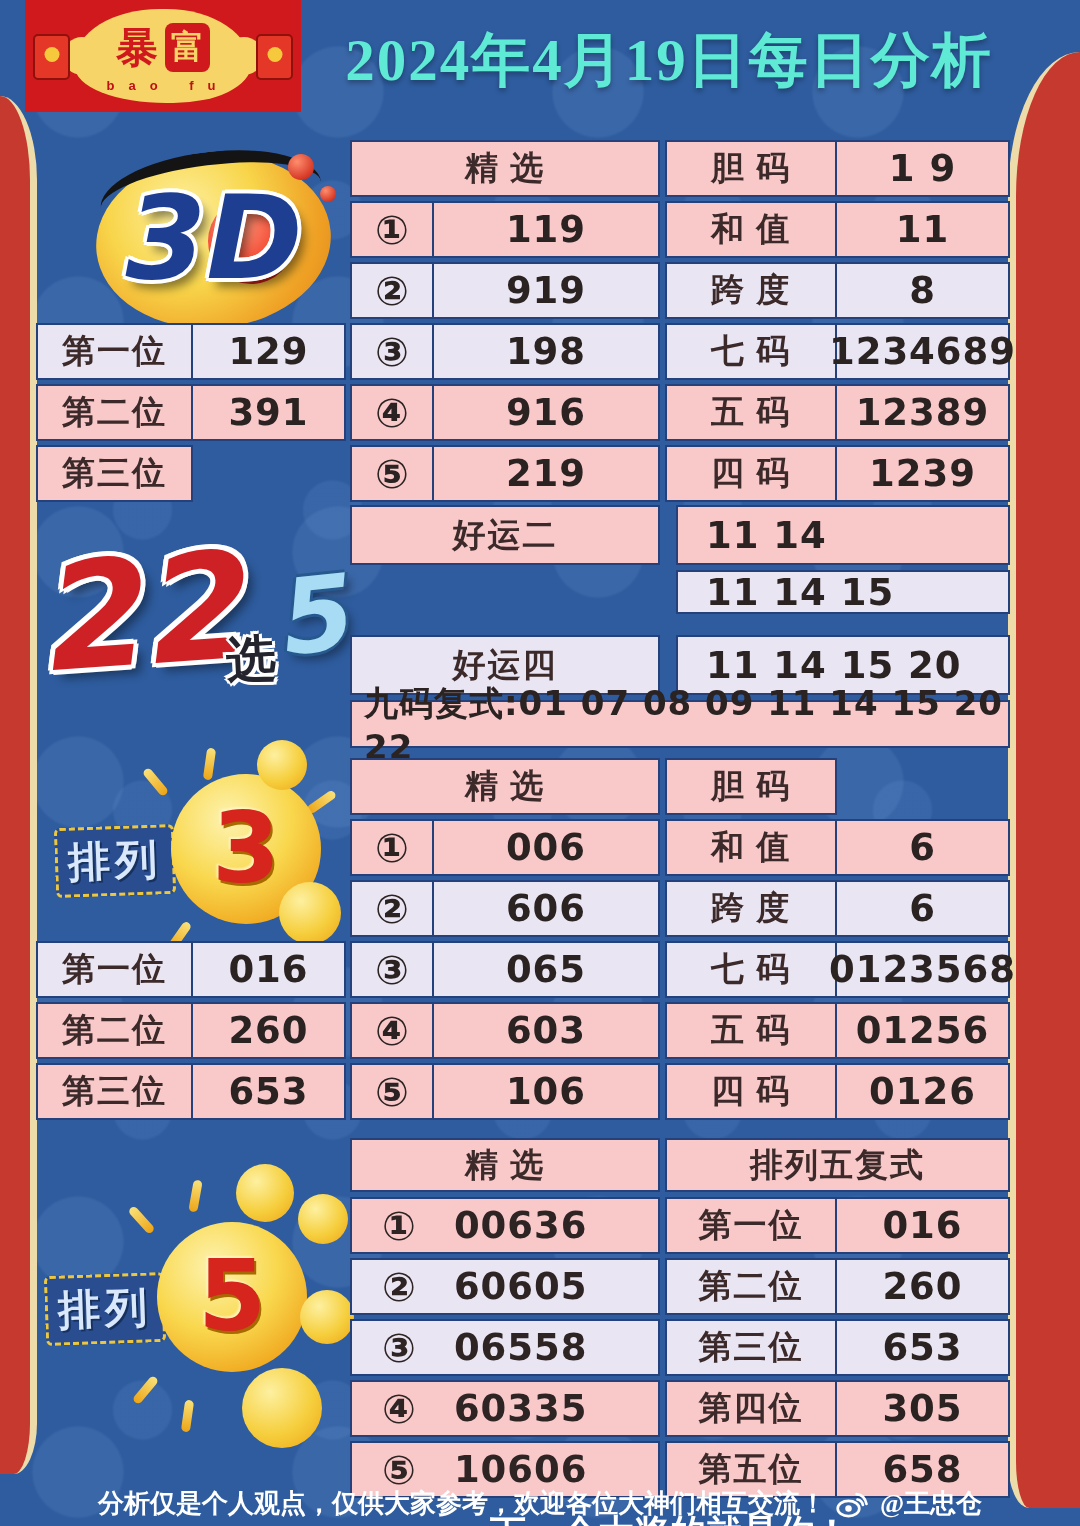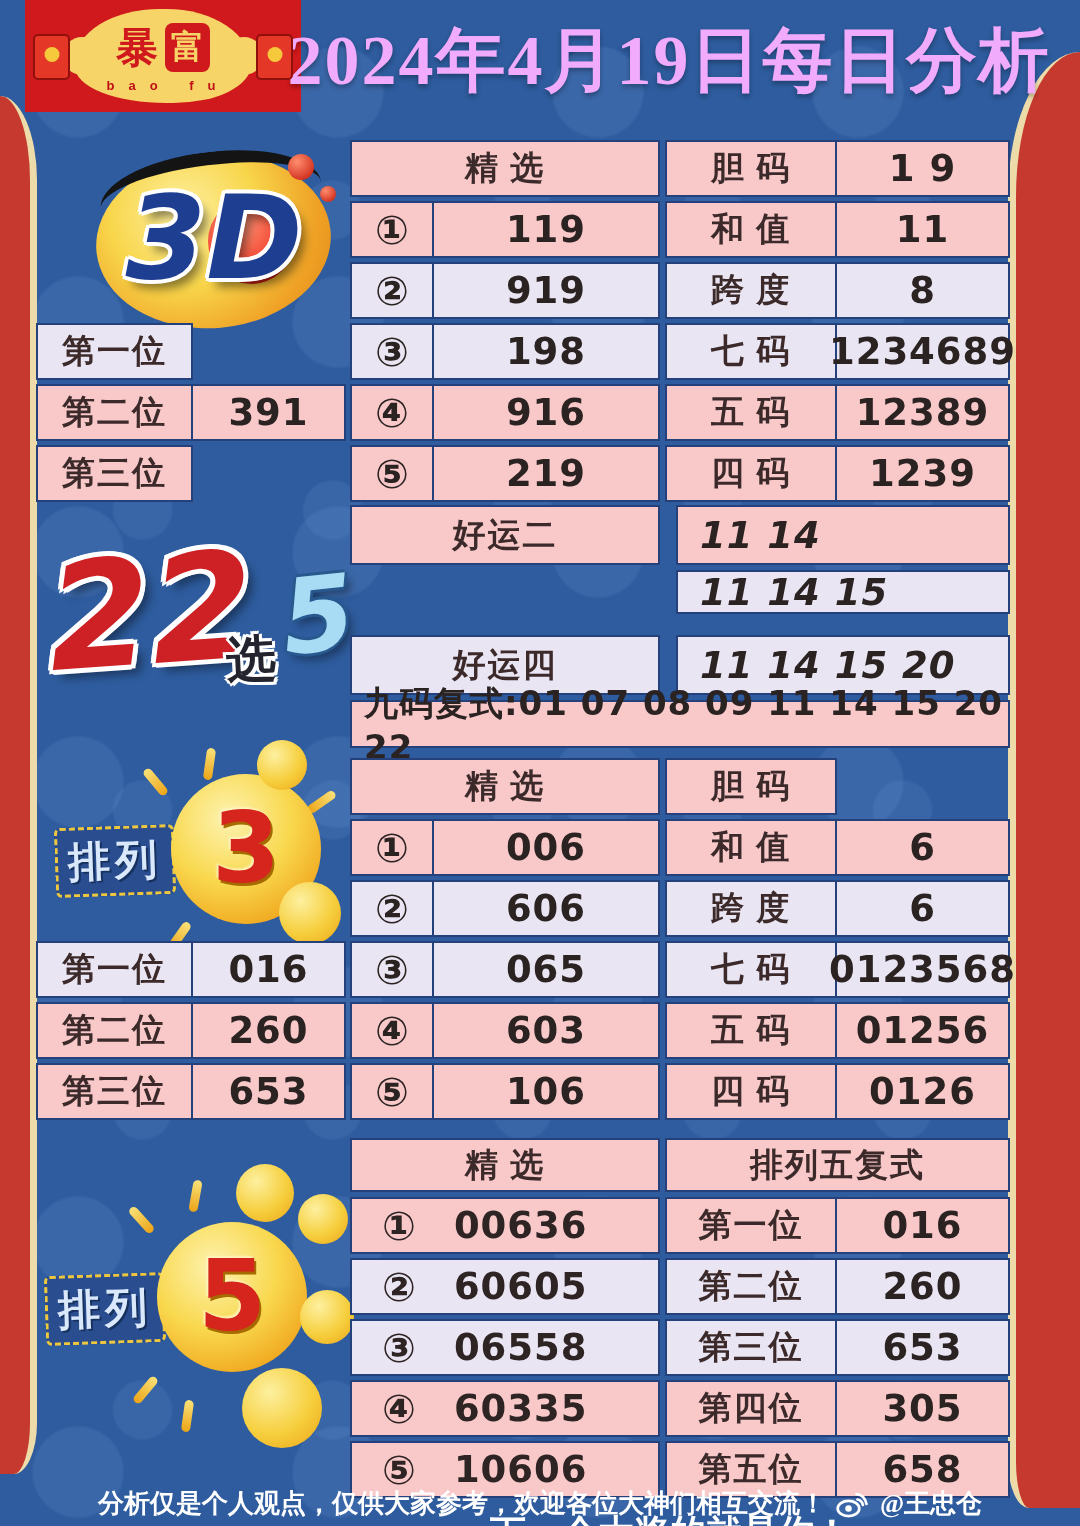--- a/index.html
+++ b/index.html
@@ -27,30 +27,30 @@
   .br-bao{font-size:42px;font-weight:900;color:#d0191c;font-family:"Liberation Serif",serif;}
   .br-fu{font-size:33px;font-weight:900;color:#f6d468;background:#d0191c;border-radius:8px;
         padding:2px 6px;font-family:"Liberation Serif",serif;}
   .br-pin{font-size:13px;color:#c01016;font-weight:700;letter-spacing:14px;margin-top:2px;text-indent:10px;z-index:2}
   .env{position:absolute;top:34px;width:33px;height:42px;background:#e43727;border:2px solid #90100c;border-radius:5px;z-index:1}
   .env::after{content:"";position:absolute;left:50%;top:11px;transform:translateX(-50%);
         width:15px;height:15px;border-radius:50%;background:#f6c93d;}
   .envL{left:8px}.envR{right:8px}
   
   .title{position:absolute;left:298px;right:40px;top:14px;height:94px;display:flex;align-items:center;
-        justify-content:center;color:#f0abfc;font-size:70px;font-weight:700;letter-spacing:2px;
+        justify-content:center;color:#5eead4;font-size:59px;font-weight:700;letter-spacing:2px;
         font-family:"Liberation Serif",serif;text-shadow:0 3px 5px rgba(0,0,0,.3);white-space:nowrap;}
   
   .c{position:absolute;box-sizing:border-box;border:2px solid #24417b;display:flex;align-items:center;
         justify-content:center;color:#2f2424;font-weight:700;}
   .p{background:#f9c9ca}.l{background:#e9e5f3}
   .lbl{font-size:33px;letter-spacing:2px;color:#3c2a2a;font-family:"Liberation Serif",serif;}
   .val{font-size:37px;font-family:"DejaVu Sans",sans-serif;letter-spacing:1px;color:#2b2222;}
   .circ{font-size:40px;color:#2b2222;font-family:"DejaVu Sans",sans-serif;}
-  .vleft{justify-content:flex-start;padding-left:22px;font-style:italic;}
+  .vleft{justify-content:flex-start;padding-left:28px;}
   .jiu{justify-content:flex-start;padding-left:12px;font-size:34px;letter-spacing:1px;
         font-family:"DejaVu Sans",sans-serif;color:#2b2222;}
   .rowflex{justify-content:flex-start;padding-left:30px;gap:38px;}
   .circ5{font-size:40px;font-family:"DejaVu Sans",sans-serif;}
   .num5{font-size:37px;font-family:"DejaVu Sans",sans-serif;letter-spacing:1px;}
   
   .logo3d{position:absolute;left:88px;top:146px;width:252px;height:192px;}
   .l3-ball{position:absolute;left:8px;top:8px;width:235px;height:174px;border-radius:50%;transform:rotate(-5deg);
         background:radial-gradient(circle at 38% 32%,#fdf0a0 0%,#f8d54a 40%,#efa125 72%,#db8312 100%);}
   .l3-swoosh{position:absolute;left:12px;top:6px;width:222px;height:74px;border:0 solid transparent;
@@ -122,20 +122,21 @@
   <div class="logo3d">
     <div class="l3-ball"></div>
     <div class="l3-swoosh"></div>
     <div class="l3-red"></div>
     <span class="l3-text">3D</span>
     <div class="l3-dot d1"></div>
     <div class="l3-dot d2"></div>
   </div>
 
   <div class="c l lbl" style="left:36px;top:323px;width:157px;height:57px">第一位</div>
+  <div class="c l val" style="left:191px;top:323px;width:155px;height:57px">129</div>
   <div class="c p lbl" style="left:36px;top:384px;width:157px;height:57px">第二位</div>
   <div class="c p val" style="left:191px;top:384px;width:155px;height:57px">391</div>
   <div class="c p lbl" style="left:36px;top:445px;width:157px;height:57px">第三位</div>
 
   <div class="c p lbl" style="left:350px;top:140px;width:310px;height:57px">精 选</div>
   <div class="c p circ" style="left:350px;top:201px;width:84px;height:57px">①</div>
   <div class="c p val" style="left:432px;top:201px;width:228px;height:57px">119</div>
   <div class="c l circ" style="left:350px;top:262px;width:84px;height:57px">②</div>
   <div class="c l val" style="left:432px;top:262px;width:228px;height:57px">919</div>
   <div class="c l circ" style="left:350px;top:323px;width:84px;height:57px">③</div>

